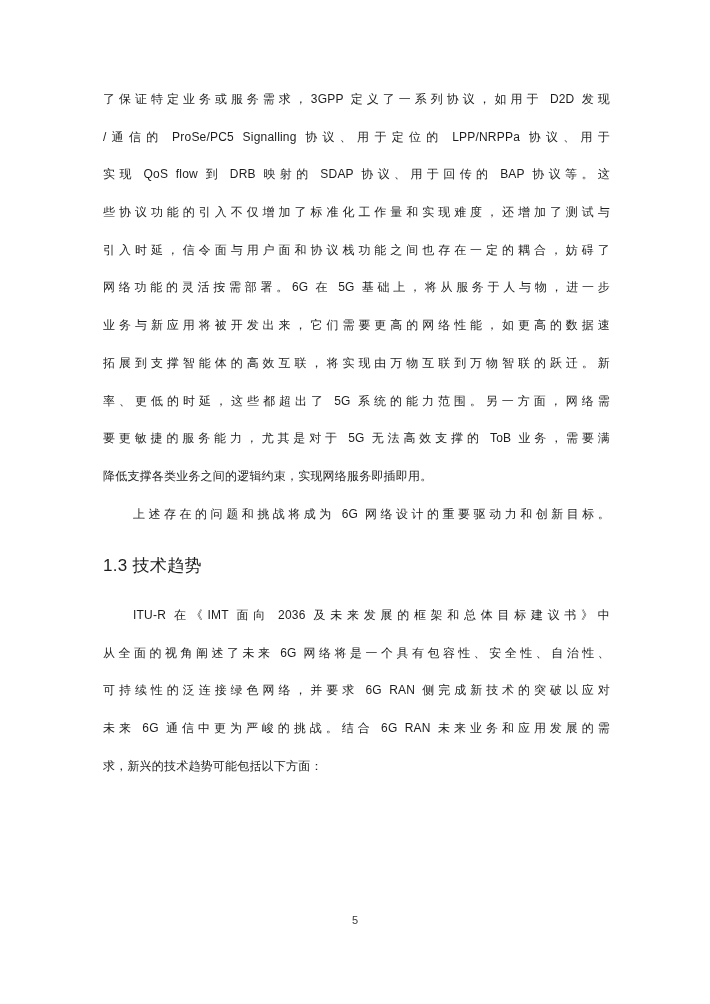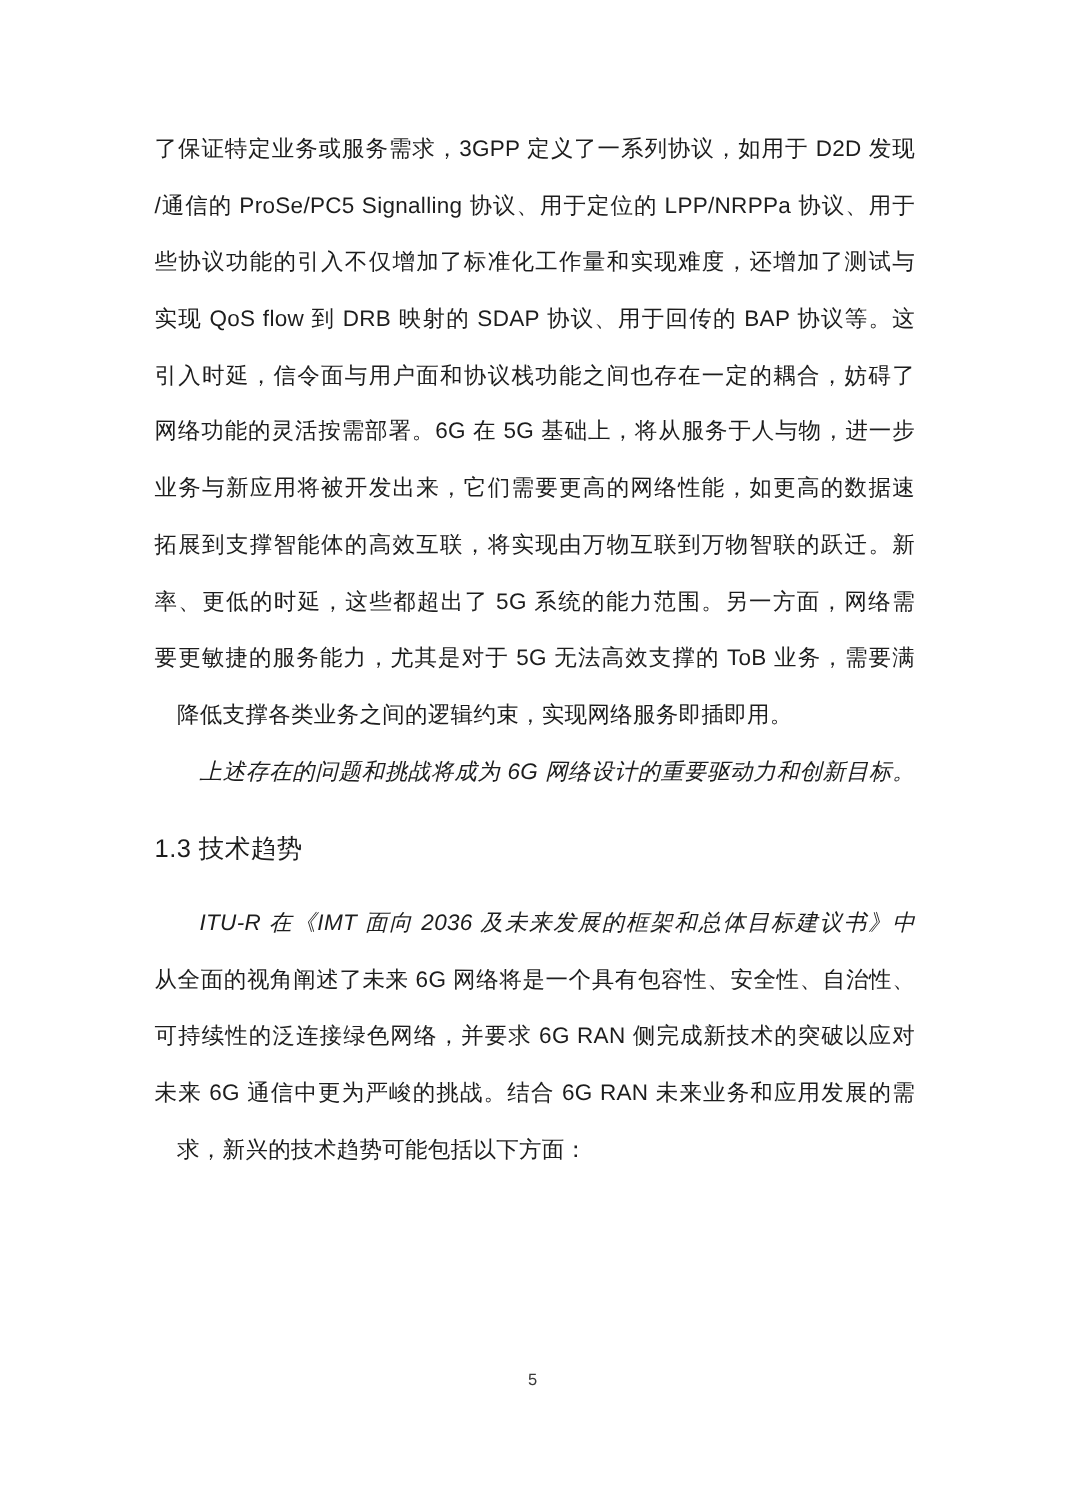--- a/index.html
+++ b/index.html
@@ -17,35 +17,33 @@
     inset: 0;
     background: #ffffff;
   }
   .content {
     position: absolute;
     left: 103px;
     top: 81px;
     width: 507px;
   }
   .line {
-    font-size: 15px;
+    font-size: 12px;
     height: 37.7px;
     line-height: 37.7px;
     white-space: nowrap;
     text-align: justify;
     text-align-last: justify;
     letter-spacing: 0.2px;
   }
   .line.flush-left {
     text-align-last: left;
-    margin-left: 15px;
   }
   .line.indent {
     text-indent: 30px;
-    font-style: italic;
   }
   .section-heading {
     font-size: 17px;
     font-weight: normal;
     height: 37.7px;
     line-height: 37.7px;
     margin-top: 14px;
     text-align: left;
     letter-spacing: 0.3px;
   }
@@ -65,22 +63,22 @@
 </style>
 </head>
 <body>
 
 <div class="page">
   <div class="content">
 
     <div>
       <div class="line">了保证特定业务或服务需求，3GPP 定义了一系列协议，如用于 D2D 发现</div>
       <div class="line">/通信的 ProSe/PC5 Signalling 协议、用于定位的 LPP/NRPPa 协议、用于</div>
+      <div class="line">实现 QoS flow 到 DRB 映射的 SDAP 协议、用于回传的 BAP 协议等。这</div>
       <div class="line">些协议功能的引入不仅增加了标准化工作量和实现难度，还增加了测试与</div>
-      <div class="line">实现 QoS flow 到 DRB 映射的 SDAP 协议、用于回传的 BAP 协议等。这</div>
       <div class="line">引入时延，信令面与用户面和协议栈功能之间也存在一定的耦合，妨碍了</div>
       <div class="line">网络功能的灵活按需部署。6G 在 5G 基础上，将从服务于人与物，进一步</div>
       <div class="line">业务与新应用将被开发出来，它们需要更高的网络性能，如更高的数据速</div>
       <div class="line">拓展到支撑智能体的高效互联，将实现由万物互联到万物智联的跃迁。新</div>
       <div class="line">率、更低的时延，这些都超出了 5G 系统的能力范围。另一方面，网络需</div>
       <div class="line">要更敏捷的服务能力，尤其是对于 5G 无法高效支撑的 ToB 业务，需要满</div>
       <div class="line flush-left">降低支撑各类业务之间的逻辑约束，实现网络服务即插即用。</div>
     </div>
 
     <div>

